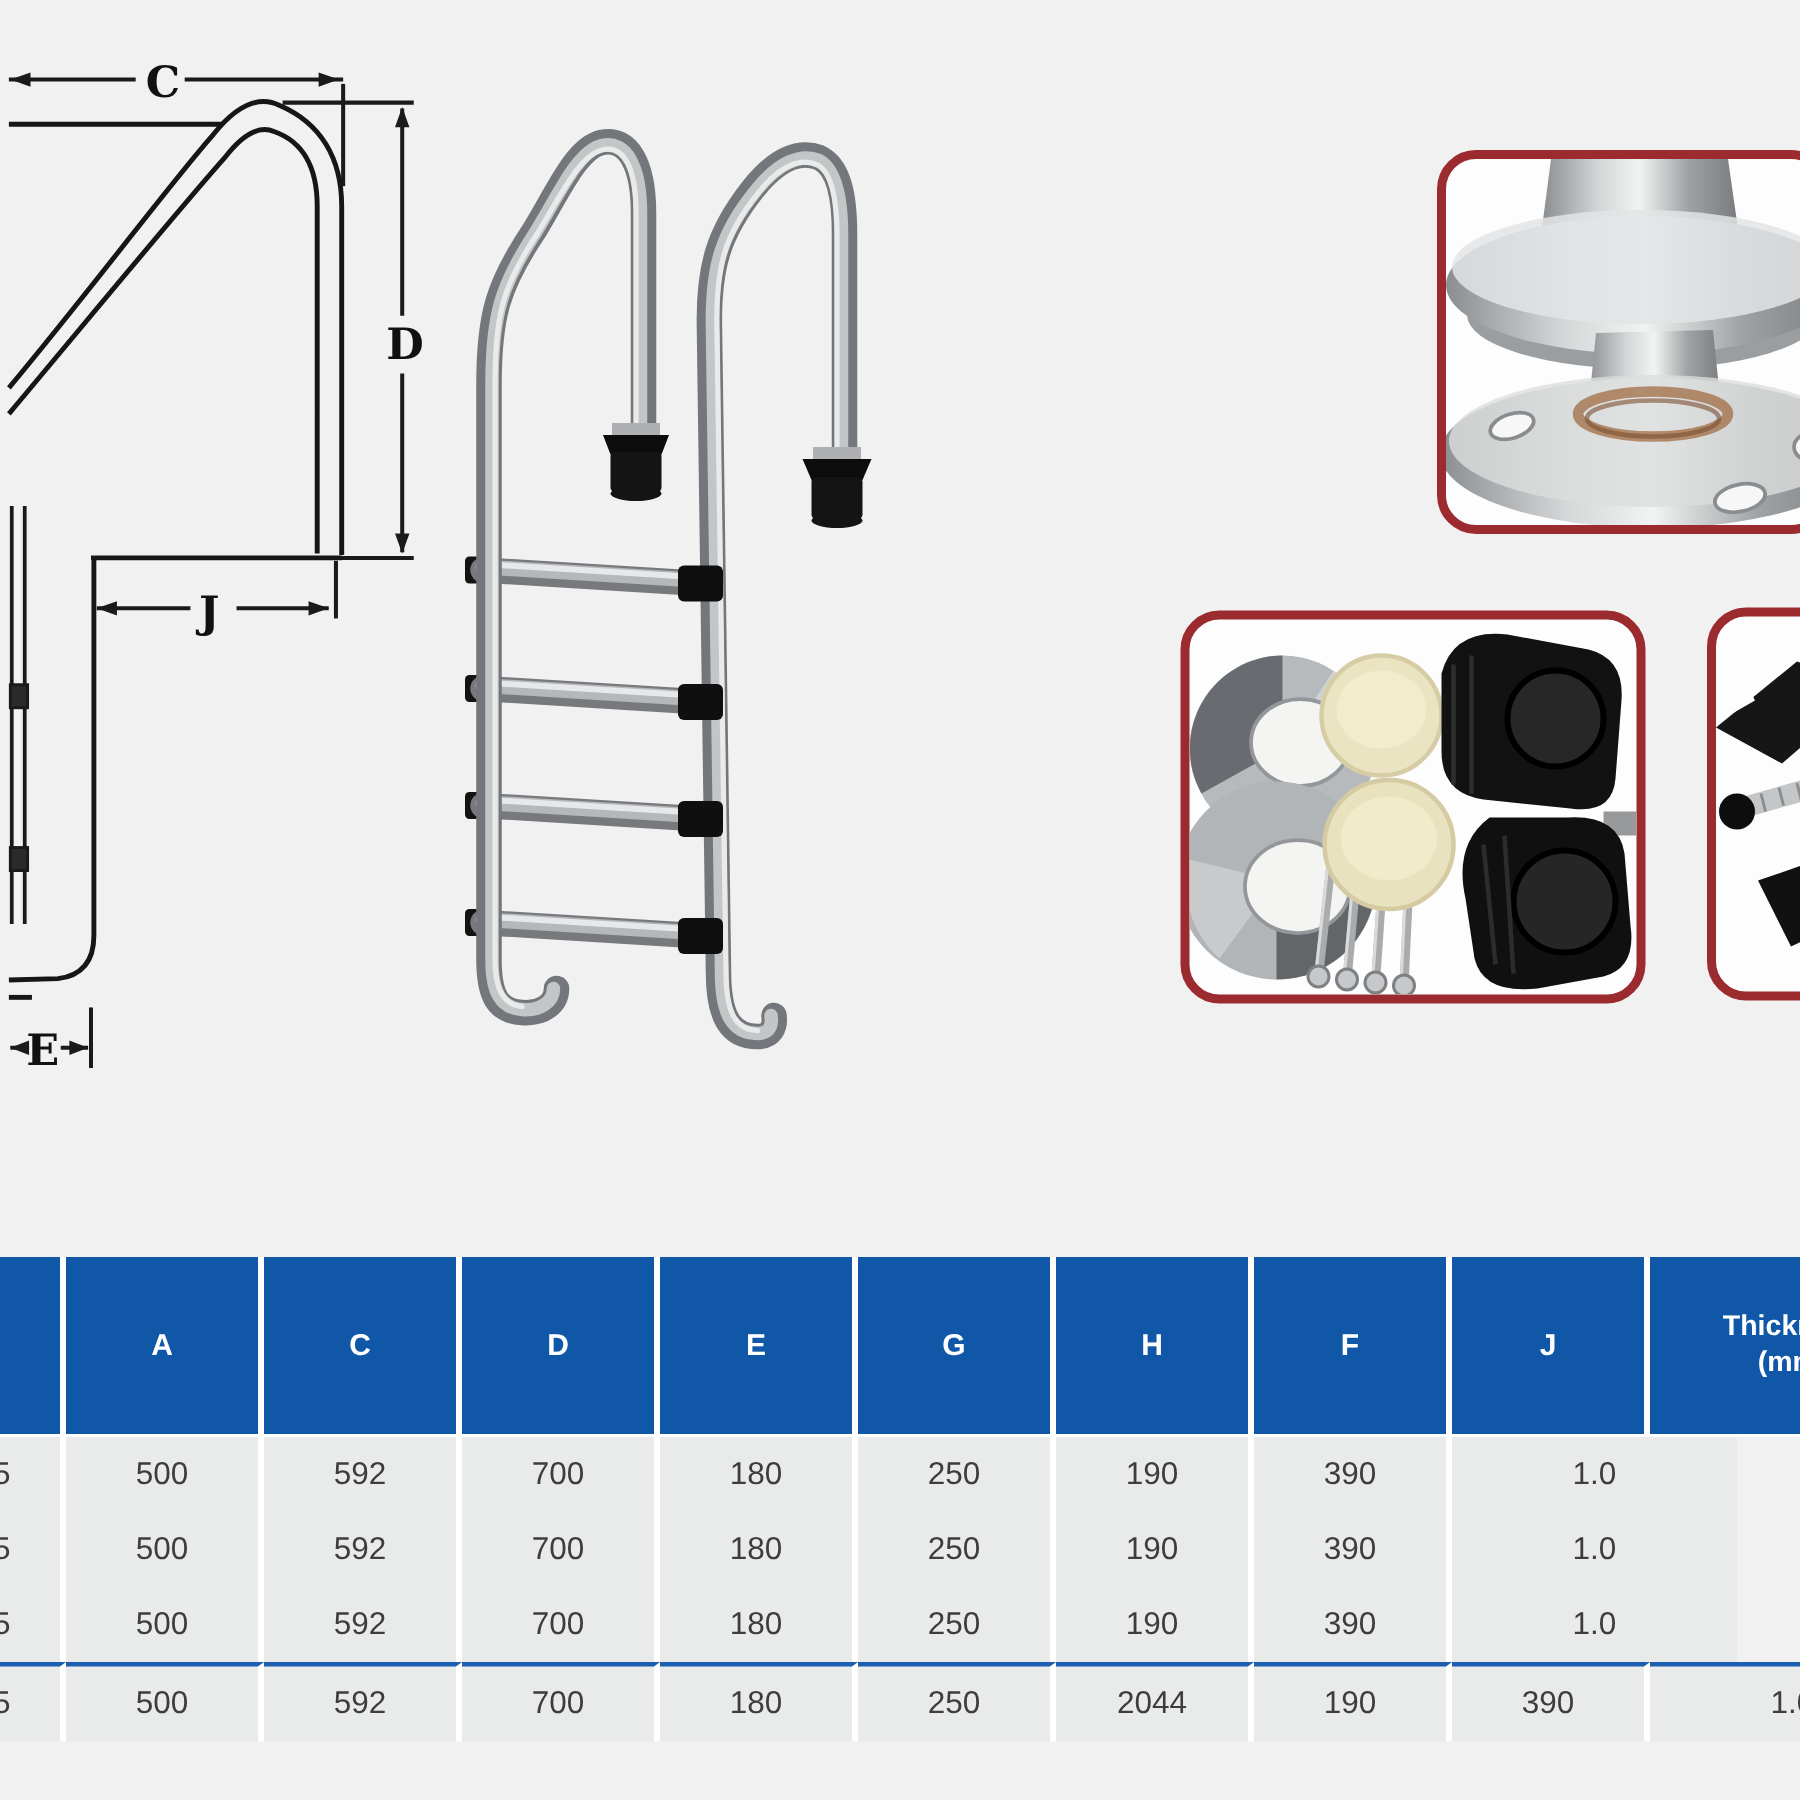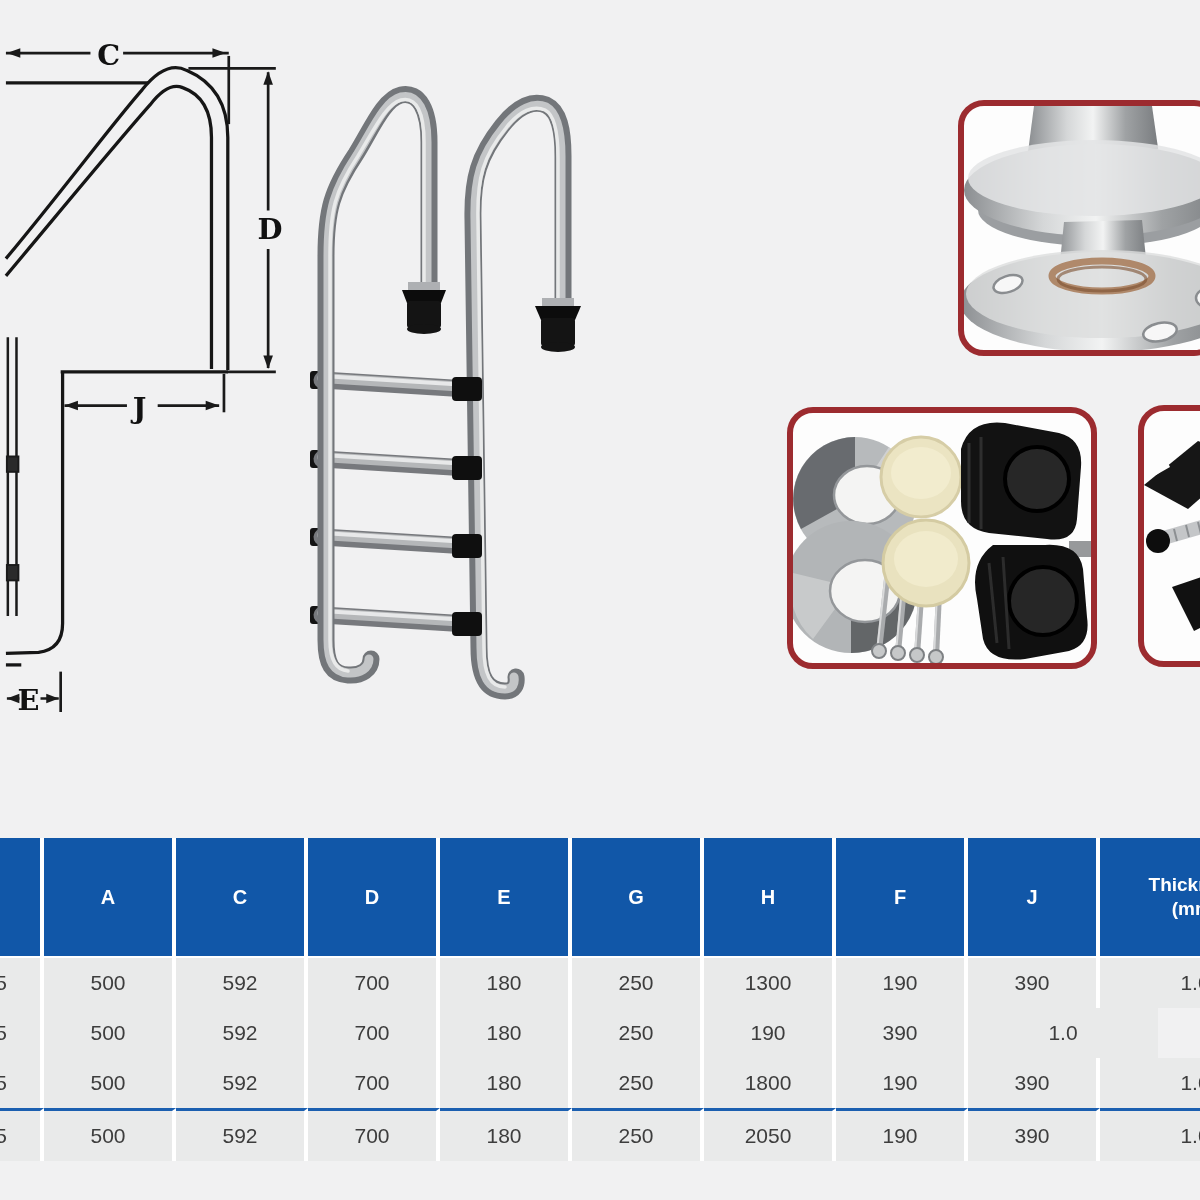--- a/index.html
+++ b/index.html
@@ -247,21 +247,20 @@
     </div>
   </div>
   <div class="tbody">
     <div class="tr">
       <div class="td c0">5</div>
       <div class="td">500</div>
       <div class="td">592</div>
       <div class="td">700</div>
       <div class="td">180</div>
       <div class="td">250</div>
-      <div class="td">1300</div>
       <div class="td">190</div>
       <div class="td">390</div>
       <div class="td cth">1.0</div>
     </div>
     <div class="tr">
       <div class="td c0">5</div>
       <div class="td">500</div>
       <div class="td">592</div>
       <div class="td">700</div>
       <div class="td">180</div>
@@ -270,31 +269,30 @@
       <div class="td">390</div>
       <div class="td cth">1.0</div>
     </div>
     <div class="tr">
       <div class="td c0">5</div>
       <div class="td">500</div>
       <div class="td">592</div>
       <div class="td">700</div>
       <div class="td">180</div>
       <div class="td">250</div>
-      <div class="td">1800</div>
       <div class="td">190</div>
       <div class="td">390</div>
       <div class="td cth">1.0</div>
     </div>
     <div class="tr last">
       <div class="td c0">5</div>
       <div class="td">500</div>
       <div class="td">592</div>
       <div class="td">700</div>
       <div class="td">180</div>
       <div class="td">250</div>
-      <div class="td">2050</div>
+      <div class="td">2044</div>
       <div class="td">190</div>
       <div class="td">390</div>
       <div class="td cth">1.0</div>
     </div>
   </div>
 </div>
 
 </body></html>

